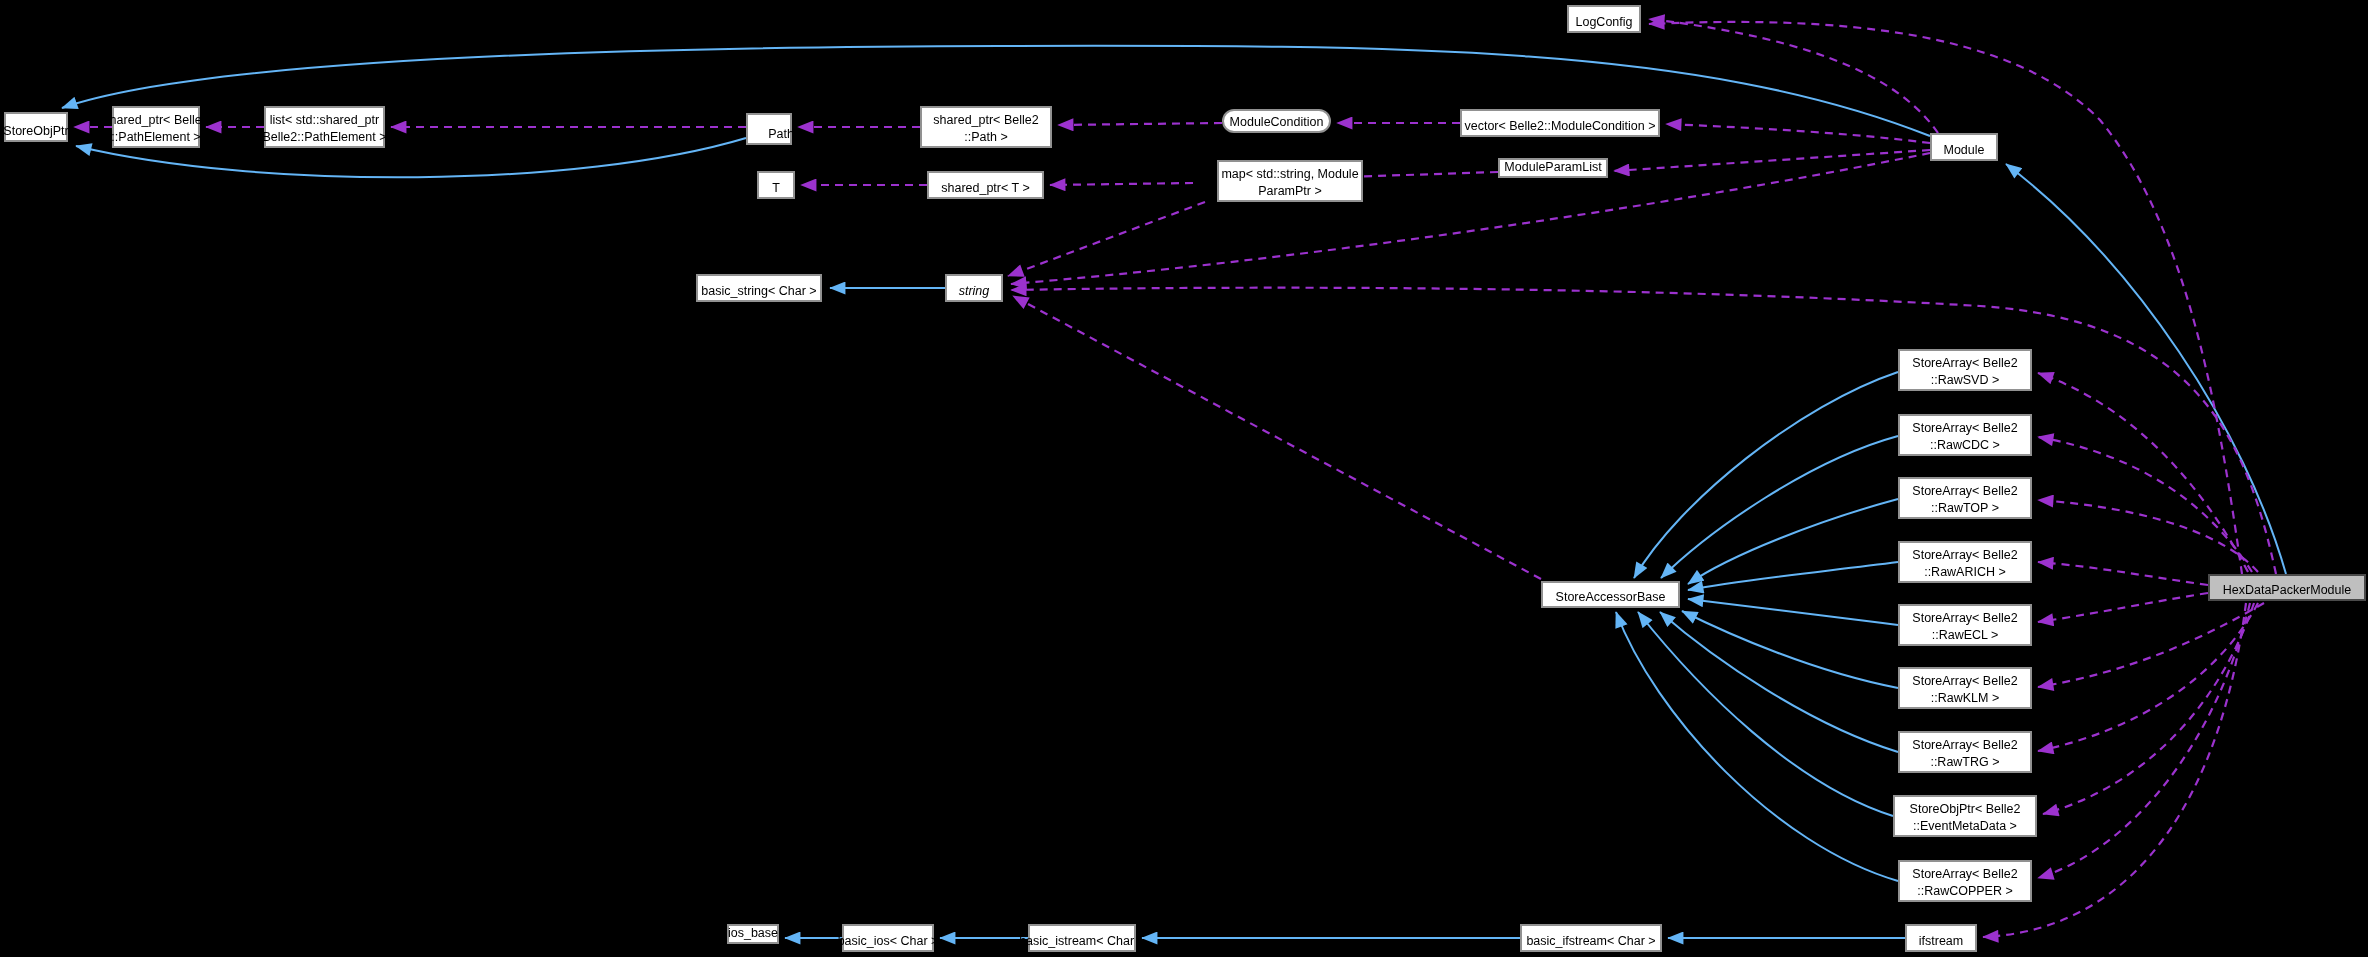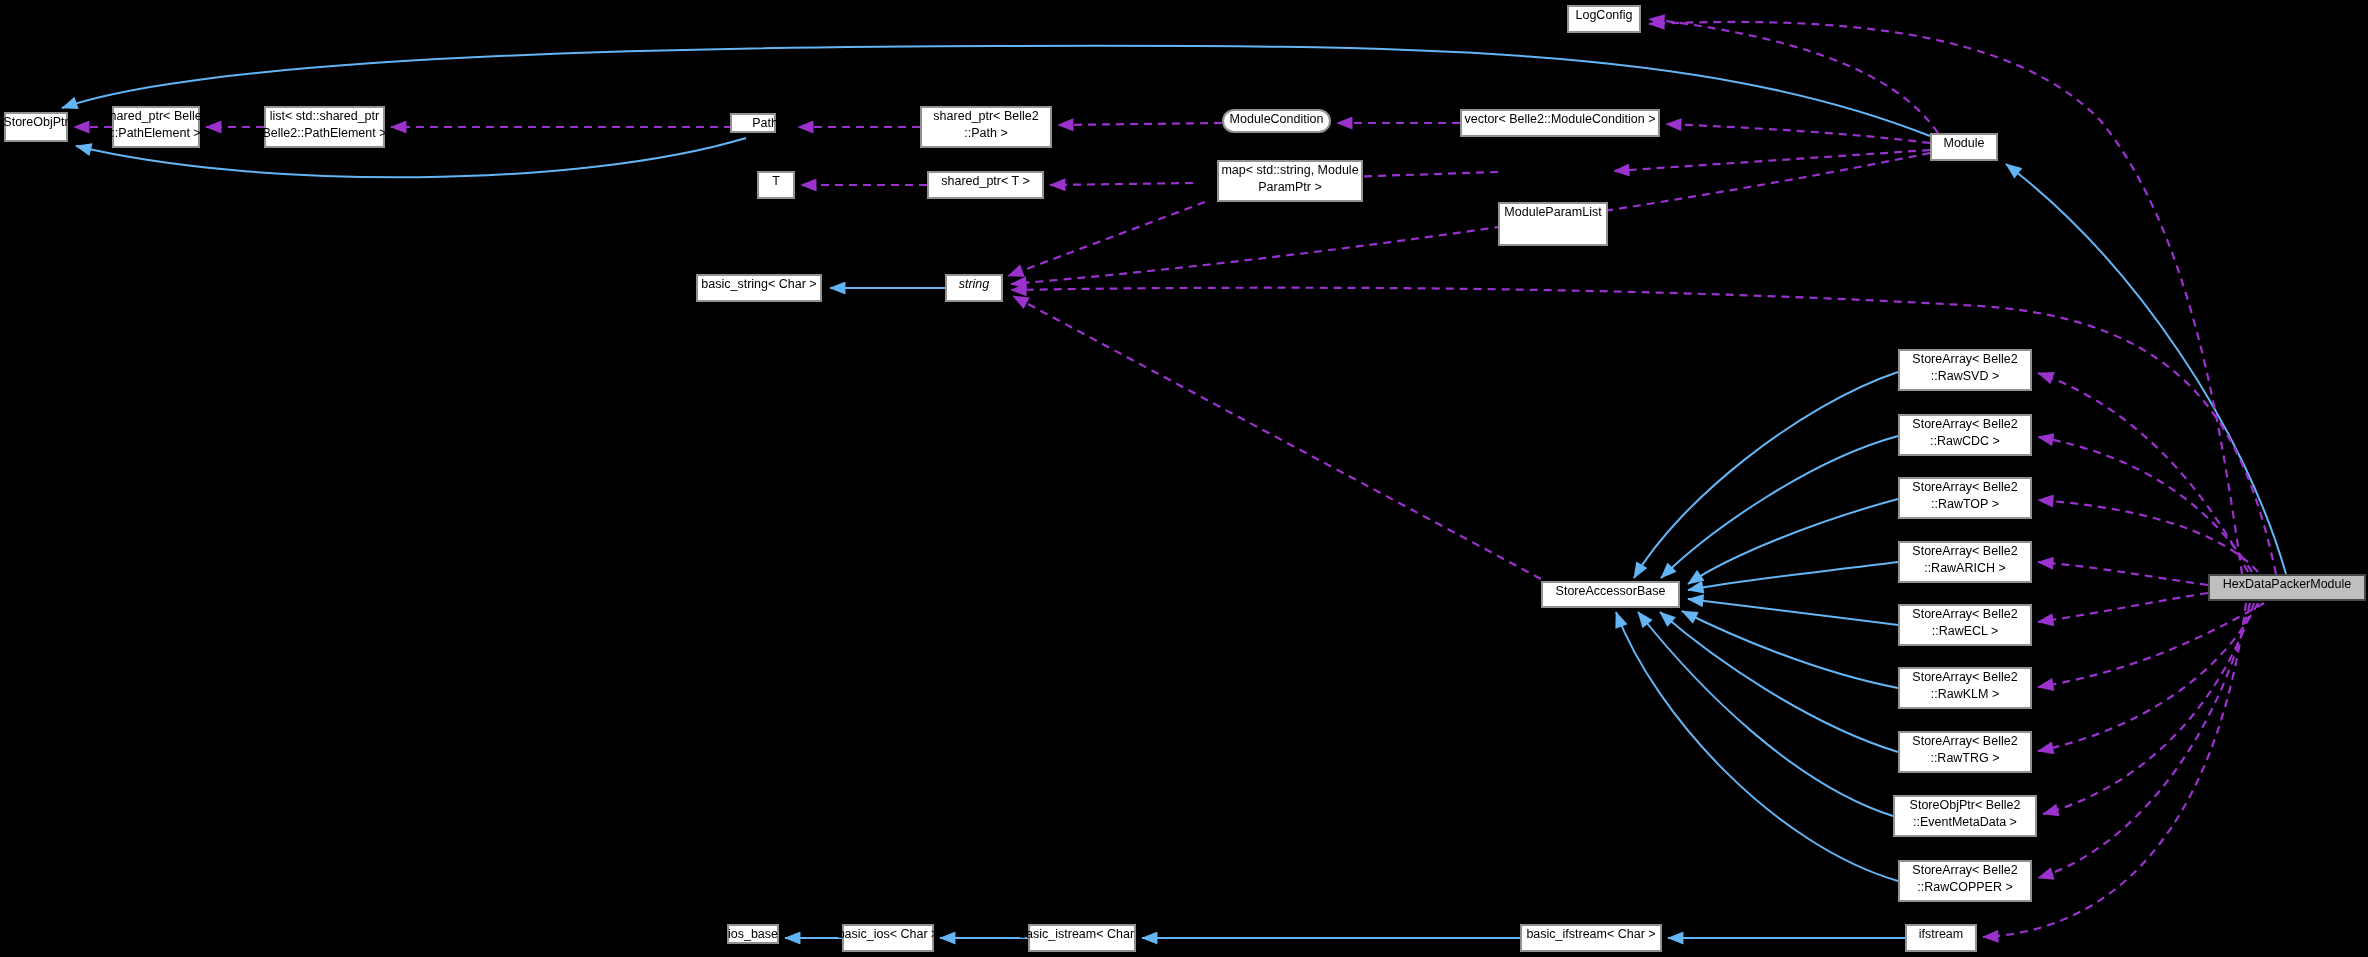--- a/index.html
+++ b/index.html
@@ -4,21 +4,21 @@
 <style>
   html,body{margin:0;padding:0;background:#000;}
   body{width:2368px;height:957px;position:relative;font-family:"Liberation Sans","DejaVu Sans",sans-serif;}
   #diagram{position:absolute;left:0;top:0;width:2368px;height:957px;}
   #edges-layer{position:absolute;left:0;top:0;}
   .node{
     position:absolute;
     background:var(--node-fill,#fff);
     border:2px solid var(--node-border,#919191);
     color:var(--text-color,#000);
-    display:flex;align-items:flex-start;justify-content:center;
+    display:flex;align-items:flex-end;justify-content:center;
     text-align:center;
     font-size:12.5px;line-height:17px;
     white-space:pre;
     box-sizing:border-box;
     z-index:2;
   }
   .node.highlight{
     background:var(--hl-fill,#bfbfbf);
     border-color:var(--hl-border,#4a4a4a);
   }
@@ -82,31 +82,31 @@
       <path class="edge-usage" d="M 2254 603 C 2218 710 2140 788 2043 814" marker-end="url(#arrow-purple)"></path>
       <path class="edge-usage" d="M 2250 603 C 2216 745 2130 850 2038 878" marker-end="url(#arrow-purple)"></path>
       <path class="edge-usage" d="M 2246 603 C 2222 790 2140 930 1983 937" marker-end="url(#arrow-purple)"></path>
     </svg>
     <div class="node" style="left: 1567px; top: 5px; width: 74px; height: 28px;"><span>LogConfig</span></div>
     <div class="node" style="left: 4px; top: 112px; width: 64px; height: 30px;"><span>StoreObjPtr</span></div>
     <div class="node" style="left: 112px; top: 106px; width: 88px; height: 42px;"><span>shared_ptr&lt; Belle2
 ::PathElement &gt;</span></div>
     <div class="node" style="left: 264px; top: 106px; width: 121px; height: 42px;"><span>list&lt; std::shared_ptr
 &lt; Belle2::PathElement &gt; &gt;</span></div>
-    <div class="node" style="left: 730px; top: 113px; width: 46px; height: 20px; padding-left: 24px;"><span>Path</span></div>
+    <div class="node" style="left: 746px; top: 113px; width: 46px; height: 32px; padding-left: 24px;"><span>Path</span></div>
     <div class="node" style="left: 920px; top: 106px; width: 132px; height: 42px;"><span>shared_ptr&lt; Belle2
 ::Path &gt;</span></div>
     <div class="node" style="left: 1222px; top: 109px; width: 109px; height: 24px; border-radius: 14px;"><span>ModuleCondition</span></div>
     <div class="node" style="left: 1460px; top: 109px; width: 200px; height: 28px;"><span>vector&lt; Belle2::ModuleCondition &gt;</span></div>
     <div class="node" style="left: 1930px; top: 133px; width: 68px; height: 28px;"><span>Module</span></div>
     <div class="node" style="left: 757px; top: 171px; width: 38px; height: 28px;"><span>T</span></div>
     <div class="node" style="left: 927px; top: 171px; width: 117px; height: 28px;"><span>shared_ptr&lt; T &gt;</span></div>
     <div class="node" style="left: 1193px; top: 160px; width: 146px; height: 42px; margin-left: 24px;"><span>map&lt; std::string, Module
 ParamPtr &gt;</span></div>
-    <div class="node" style="left: 1498px; top: 158px; width: 110px; height: 44px; margin-top: 44px;"><span>ModuleParamList</span></div>
+    <div class="node" style="left: 1498px; top: 158px; width: 110px; height: 20px;"><span>ModuleParamList</span></div>
     <div class="node" style="left: 696px; top: 274px; width: 126px; height: 28px;"><span>basic_string&lt; Char &gt;</span></div>
     <div class="node" style="left: 945px; top: 274px; width: 58px; height: 28px; font-style: italic;"><span>string</span></div>
     <div class="node" style="left: 1541px; top: 581px; width: 139px; height: 27px;"><span>StoreAccessorBase</span></div>
     <div class="node" style="left: 1898px; top: 349px; width: 134px; height: 42px;"><span>StoreArray&lt; Belle2
 ::RawSVD &gt;</span></div>
     <div class="node" style="left: 1898px; top: 414px; width: 134px; height: 42px;"><span>StoreArray&lt; Belle2
 ::RawCDC &gt;</span></div>
     <div class="node" style="left: 1898px; top: 477px; width: 134px; height: 42px;"><span>StoreArray&lt; Belle2
 ::RawTOP &gt;</span></div>
     <div class="node" style="left: 1898px; top: 541px; width: 134px; height: 42px;"><span>StoreArray&lt; Belle2

